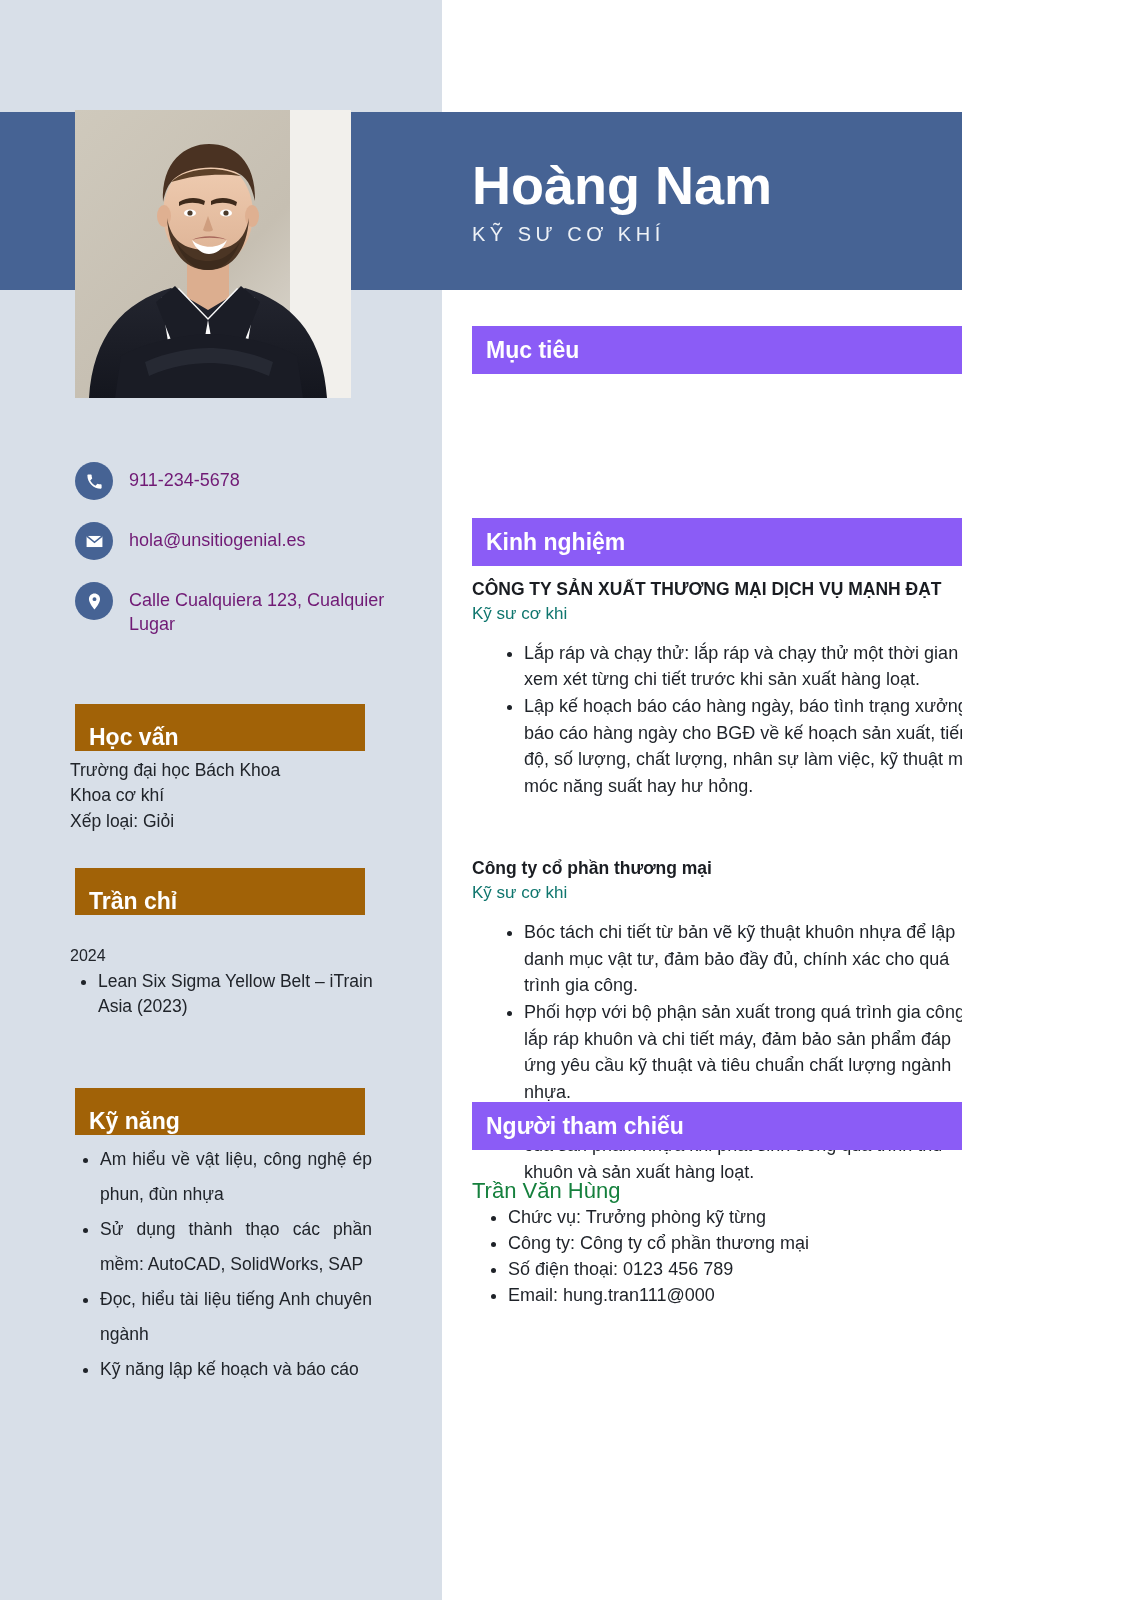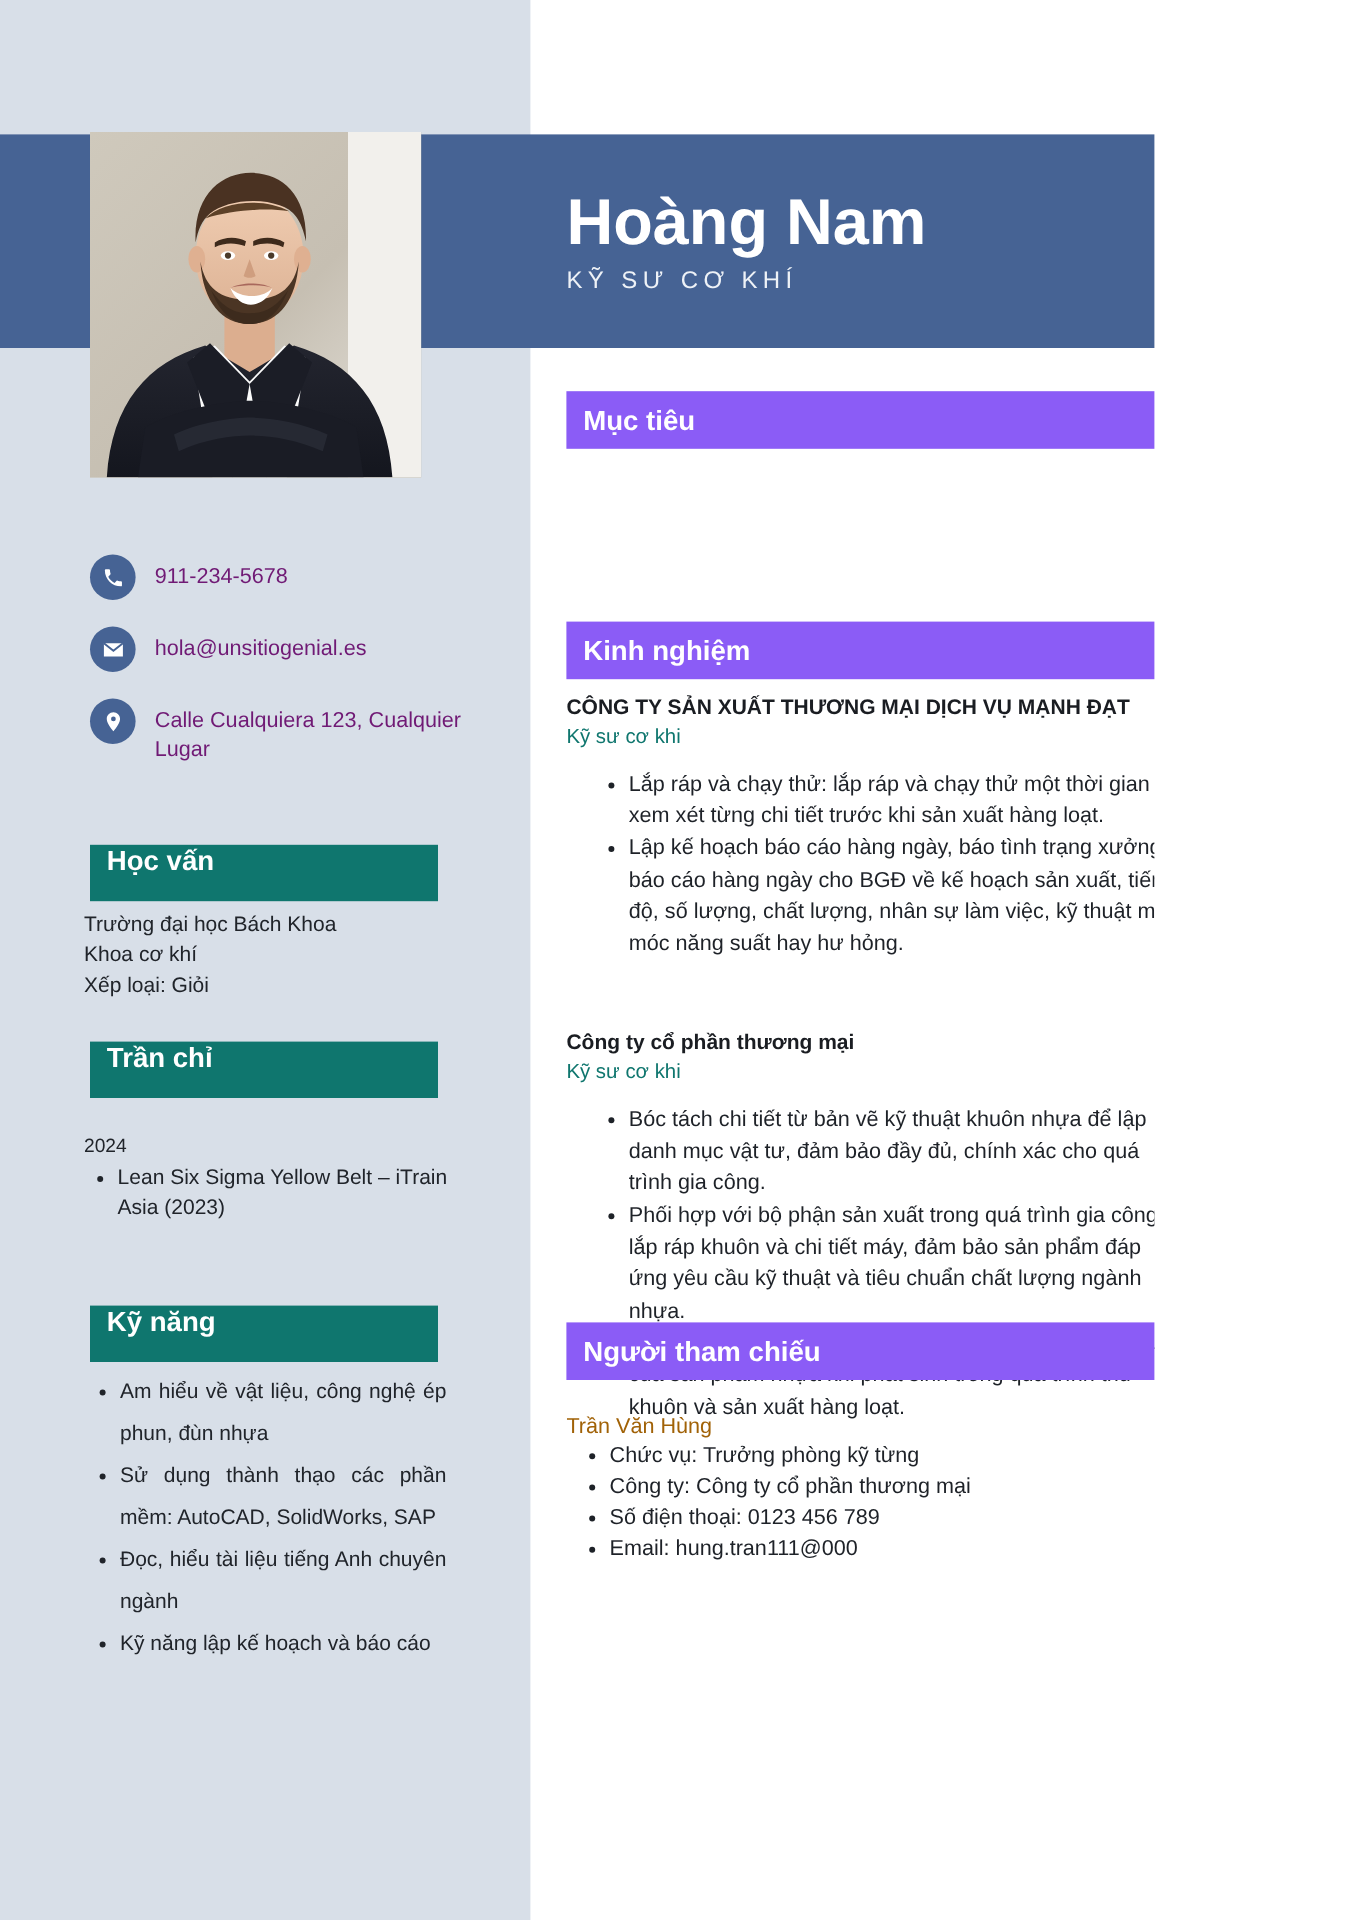--- a/index.html
+++ b/index.html
@@ -106,23 +106,23 @@
     line-height: 1.32;
     padding-top: 7px;
   }
 
   
   .side-bar-head {
     position: absolute;
     left: 75px;
     width: 290px;
     height: 47px;
-    background: #0f766e;
-    display: flex;
-    align-items: flex-start;
+    background: #a16207;
+    display: flex;
+    align-items: flex-end;
     padding-left: 14px;
   }
   .side-bar-head span {
     color: #ffffff;
     font-size: 23px;
     font-weight: bold;
   }
   .side-body {
     position: absolute;
     left: 70px;
@@ -192,21 +192,21 @@
     font-size: 17px;
     color: #0f766e;
     margin-top: 2px;
     margin-bottom: 10px;
   }
   .job ul { margin: 16px; padding-left: 36px; }
   .job li { font-size: 18px; line-height: 1.48; color: #1e2228; margin-bottom: 0px; }
   .job-gap { height: 30px; }
 
   #ref-block { top: 1102px; }
-  .ref-name { font-size: 18px; color: #a16207; margin-top: 28px; }
+  .ref-name { font-size: 22px; color: #15803d; margin-top: 28px; }
   #ref-block ul { margin: 0; padding-left: 36px; }
   #ref-block li { font-size: 18px; line-height: 1.45; color: #1e2228; }
 </style>
 </head>
 <body>
 
 <div class="page">
 
   <div class="sidebar"></div>
 

